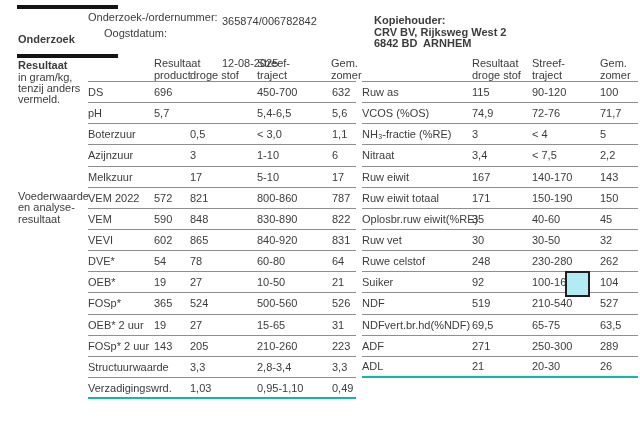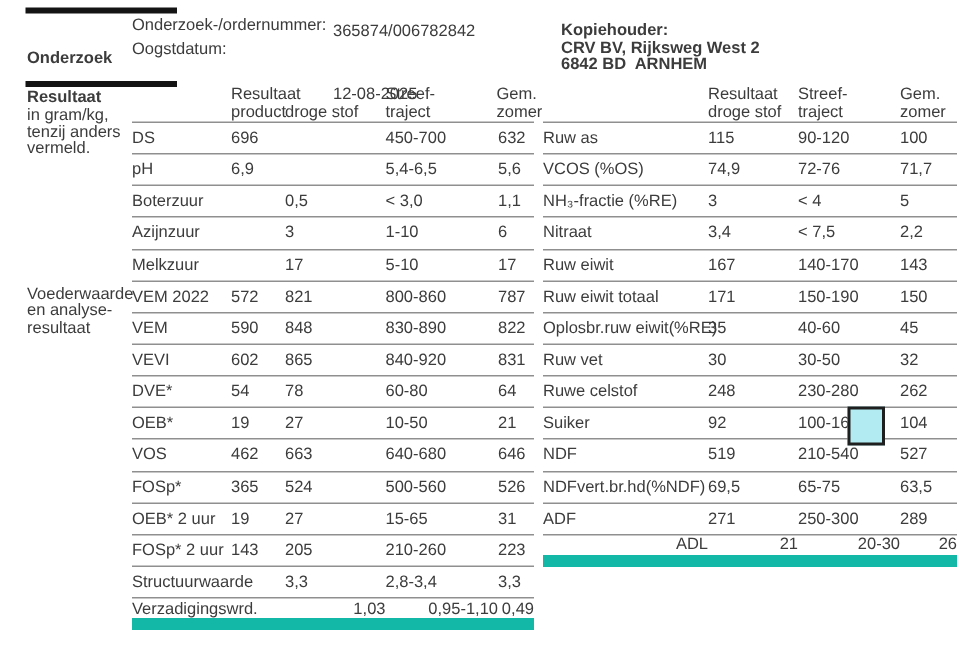--- a/index.html
+++ b/index.html
@@ -12,21 +12,21 @@
   .pre{white-space:pre;}
   .lh{line-height:11.5px;}
 
   .topbar{position:absolute;left:17px;width:101px;height:4px;background:#141414;}
   #bar-onderzoek{top:5px;}
   #bar-resultaat{top:54px;}
 
   #onderzoek-title{left:18px;top:33px;font-weight:bold;}
   #field-label-1{left:88px;top:11px;}
   #field-value-1{left:222px;top:15px;}
-  #field-label-2{left:88px;top:26.5px;}
+  #field-label-2{left:104px;top:26.5px;}
   #field-value-2{left:222px;top:9px;margin-top:48px;}
 
   #kopiehouder{left:374px;top:15px;font-weight:bold;}
 
   #result-note{left:18px;top:60px;}
   #result-note .t{font-weight:bold;line-height:11.5px;}
   #result-note .r{line-height:11.4px;white-space:pre;}
   #side-note{left:18px;top:191px;line-height:11.4px;white-space:pre;}
 
   .table{position:absolute;top:58px;}
@@ -40,21 +40,21 @@
   #left-table .h-streef{left:169px;}
   #left-table .h-zomer{left:243px;}
   #right-table .h-main{left:110px;}
   #right-table .h-streef{left:170px;}
   #right-table .h-zomer{left:238px;}
 
   .trow{
     display:grid;height:21.15px;border-bottom:1px solid #8f8f8f;
     align-items:center;position:relative;box-sizing:border-box;
   }
-  .trow:last-child{border-bottom:8px solid #14b8a6;text-align:right;}
+  .trow:last-child{border-bottom:2px solid #14b8a6;}
   #left-table .trow{grid-template-columns:66px 36px 67px 75px 1fr;}
   #right-table .trow{grid-template-columns:110px 60px 68px 1fr;}
   .cell{white-space:nowrap;overflow:visible;}
 
   .hl-box{
     position:absolute;left:203px;top:-1.5px;width:25px;height:26px;
     border:2px solid #1f1f1f;box-sizing:border-box;z-index:3;
   }
 </style>
 </head>
@@ -99,21 +99,21 @@
   <div>
       <div class="trow">
         <div class="cell">DS</div>
         <div class="cell b">696</div>
         <div class="cell"></div>
         <div class="cell">450-700</div>
         <div class="cell">632</div>
       </div>
       <div class="trow">
         <div class="cell">pH</div>
-        <div class="cell b">6,9</div>
+        <div class="cell b">5,7</div>
         <div class="cell"></div>
         <div class="cell">5,4-6,5</div>
         <div class="cell">5,6</div>
       </div>
       <div class="trow">
         <div class="cell">Boterzuur</div>
         <div class="cell"></div>
         <div class="cell b">0,5</div>
         <div class="cell">&lt; 3,0</div>
         <div class="cell">1,1</div>
@@ -159,27 +159,20 @@
         <div class="cell b">78</div>
         <div class="cell">60-80</div>
         <div class="cell">64</div>
       </div>
       <div class="trow">
         <div class="cell">OEB*</div>
         <div class="cell">19</div>
         <div class="cell b">27</div>
         <div class="cell">10-50</div>
         <div class="cell">21</div>
-      </div>
-      <div class="trow">
-        <div class="cell">VOS</div>
-        <div class="cell">462</div>
-        <div class="cell b">663</div>
-        <div class="cell">640-680</div>
-        <div class="cell">646</div>
       </div>
       <div class="trow">
         <div class="cell">FOSp*</div>
         <div class="cell">365</div>
         <div class="cell b">524</div>
         <div class="cell">500-560</div>
         <div class="cell">526</div>
       </div>
       <div class="trow">
         <div class="cell">OEB* 2 uur</div>

